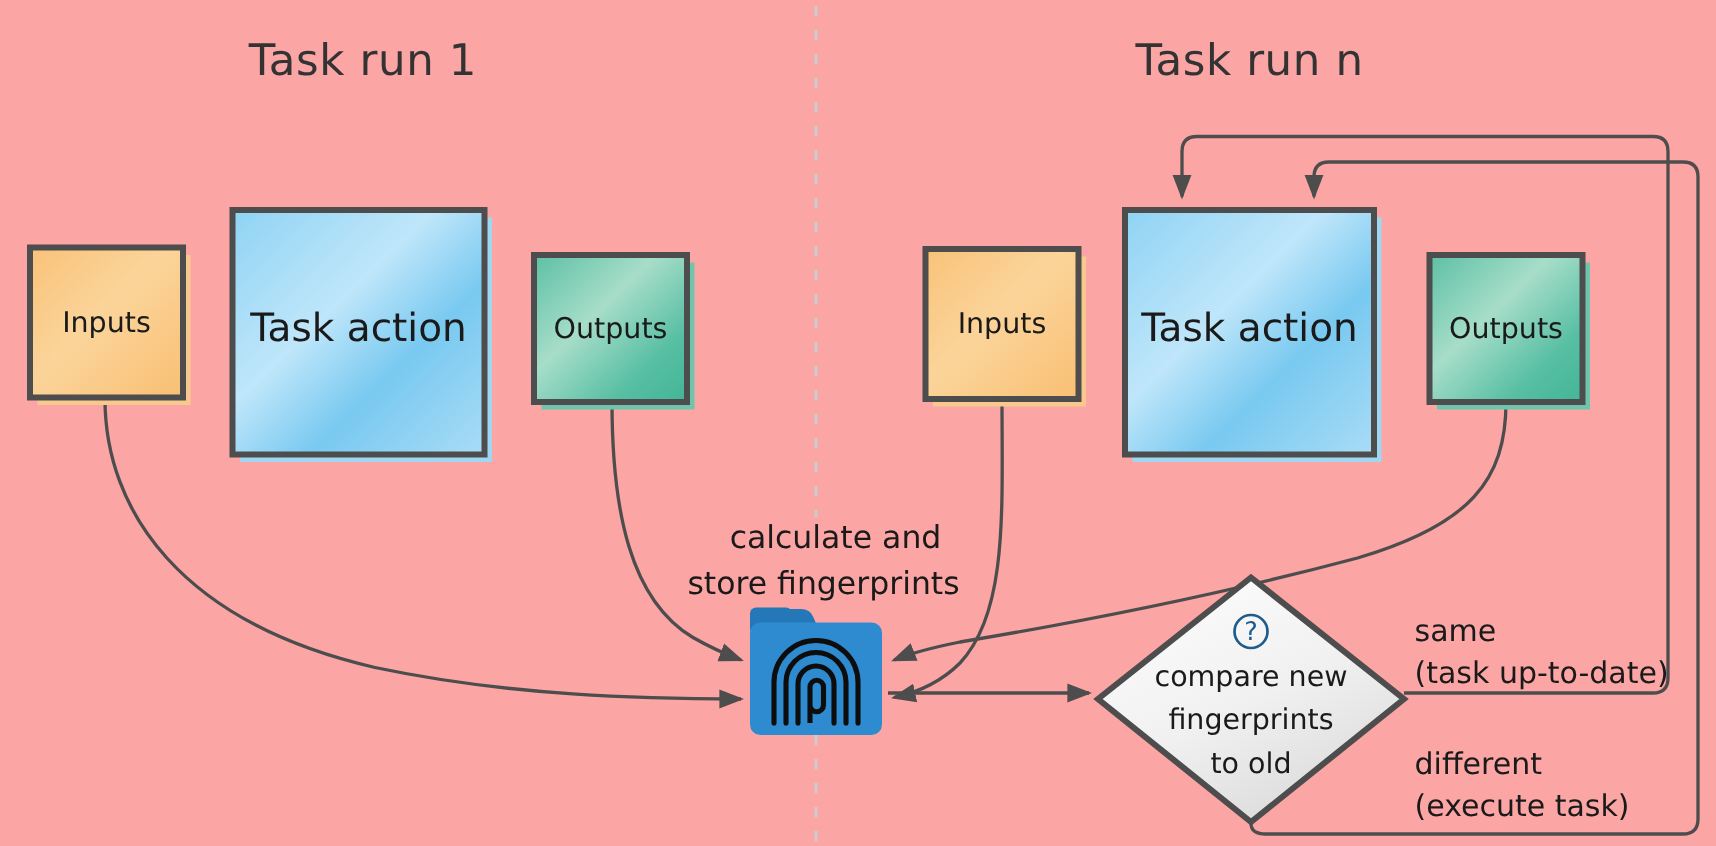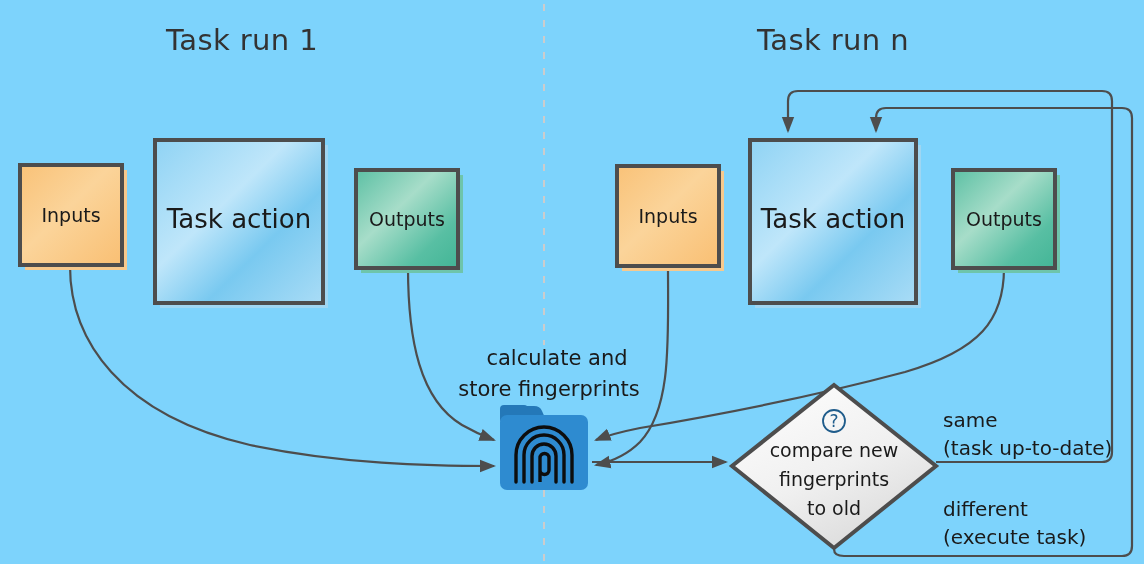--- a/index.html
+++ b/index.html
@@ -7,21 +7,21 @@
     padding: 0;
     background: #ffffff;
   }
   body {
     font-family: "DejaVu Sans", sans-serif;
   }
   #canvas {
     position: relative;
     width: 1144px;
     height: 564px;
-    background: #7dd3fc;
+    background: #fca5a5;
     overflow: hidden;
   }
   svg#diagram {
     position: absolute;
     left: 0;
     top: 0;
     width: 1144px;
     height: 564px;
   }
   .title-text {

